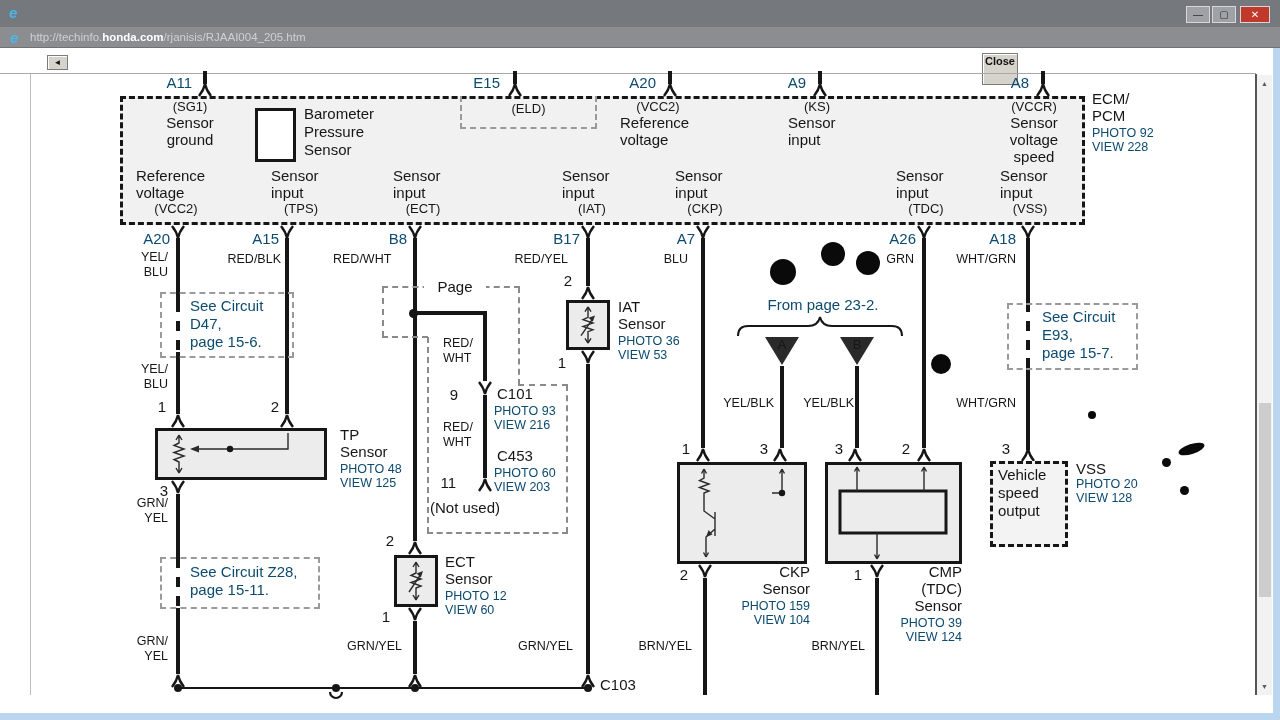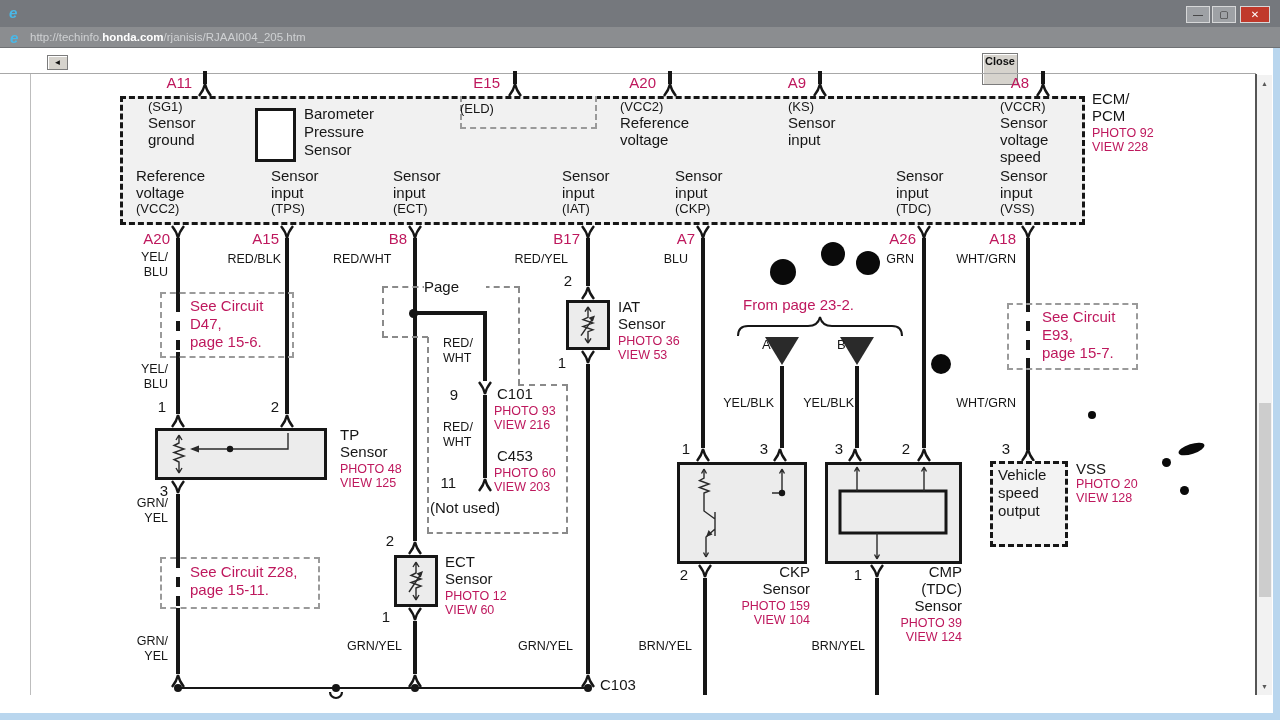--- a/index.html
+++ b/index.html
@@ -21,23 +21,23 @@
 .bluestrip{position:absolute;background:#b9d6ee}
 
 .sb-track{position:absolute;left:1257px;top:75px;width:15px;height:620px;background:#f2f2f2}
 .sb-thumb{position:absolute;left:1259px;top:403px;width:12px;height:194px;background:#cdcdcd}
 .sb-arrow{position:absolute;left:1257px;width:15px;height:15px;color:#5a5a5a;font-size:7px;text-align:center;line-height:15px}
 
 .t{position:absolute;font-family:"Liberation Sans","DejaVu Sans",sans-serif;color:#161616;white-space:nowrap}
 .f15{font-size:15px;line-height:17px}
 .f13{font-size:13px;line-height:15px}
 .f12{font-size:12.5px;line-height:14.5px}
-.bl{color:#be185d}
+.bl{color:#0c4a6e}
 .rt{text-align:right}
-.ctr{}
+.ctr{text-align:center}
 
 .ecmbox{position:absolute;left:120px;top:96px;width:965px;height:129px;background:#f1f1f1;border:3px dashed #161616}
 .sbox{position:absolute;background:#ececec;border:3px solid #161616}
 .whitebox{position:absolute;background:#fff;border:3px solid #161616}
 .ref{position:absolute;border:2px dashed #9a9a9a}
 .vssbox{position:absolute;border:3px dashed #161616;background:#f3f3f3}
 .w{position:absolute;width:4px;background:#161616}
 .wh{position:absolute;height:4px;background:#161616}
 .wd{position:absolute;width:4px;background:repeating-linear-gradient(to bottom,#161616 0 10px,rgba(0,0,0,0) 10px 19px)}
 .thin{position:absolute;background:#161616}

